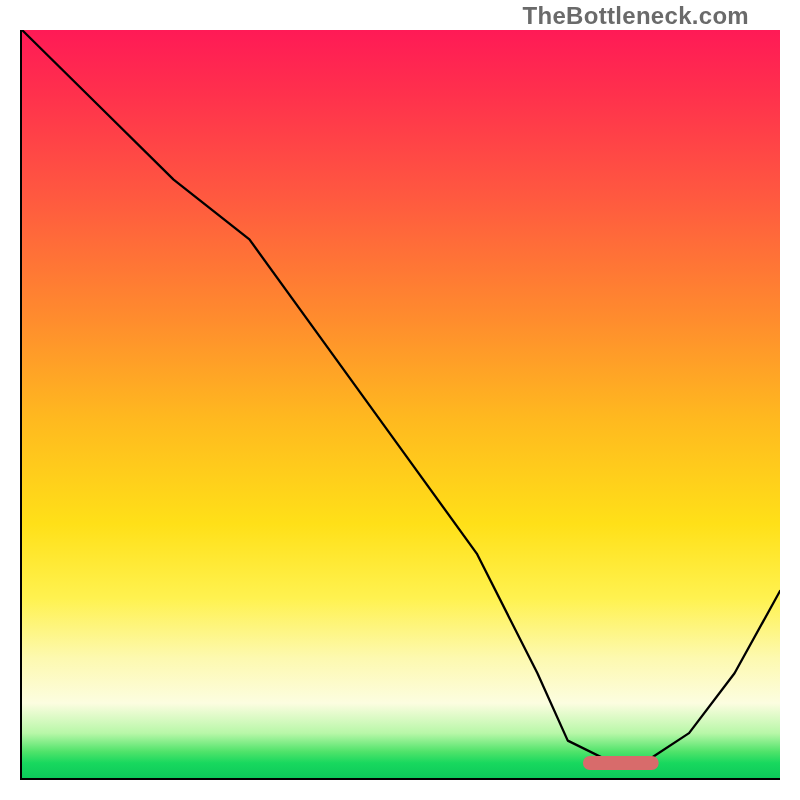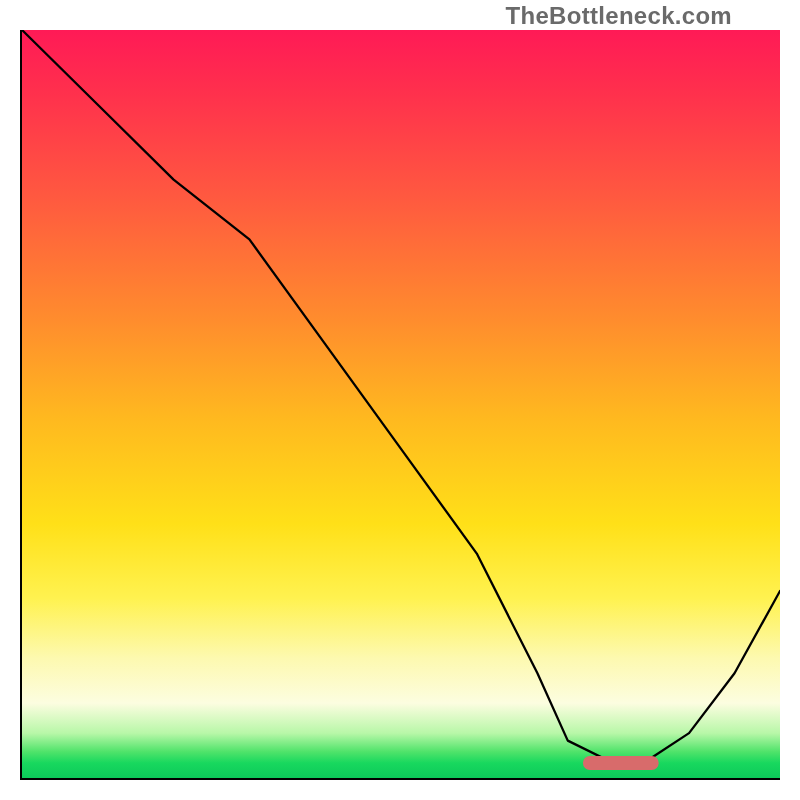--- a/index.html
+++ b/index.html
@@ -9,20 +9,21 @@
     height: 800px;
     overflow: hidden;
     font-family: Arial, Helvetica, sans-serif;
     background: #fff;
   }
   .wrap {
     position: relative;
     width: 740px;
     height: 800px;
     background: #fff;
+    padding-left: 17px;
   }
   .watermark {
     position: absolute;
     top: 2px;
     right: 8px;
     font-size: 24px;
     font-weight: 600;
     color: #6a6a6a;
     letter-spacing: 0.3px;
     user-select: none;

